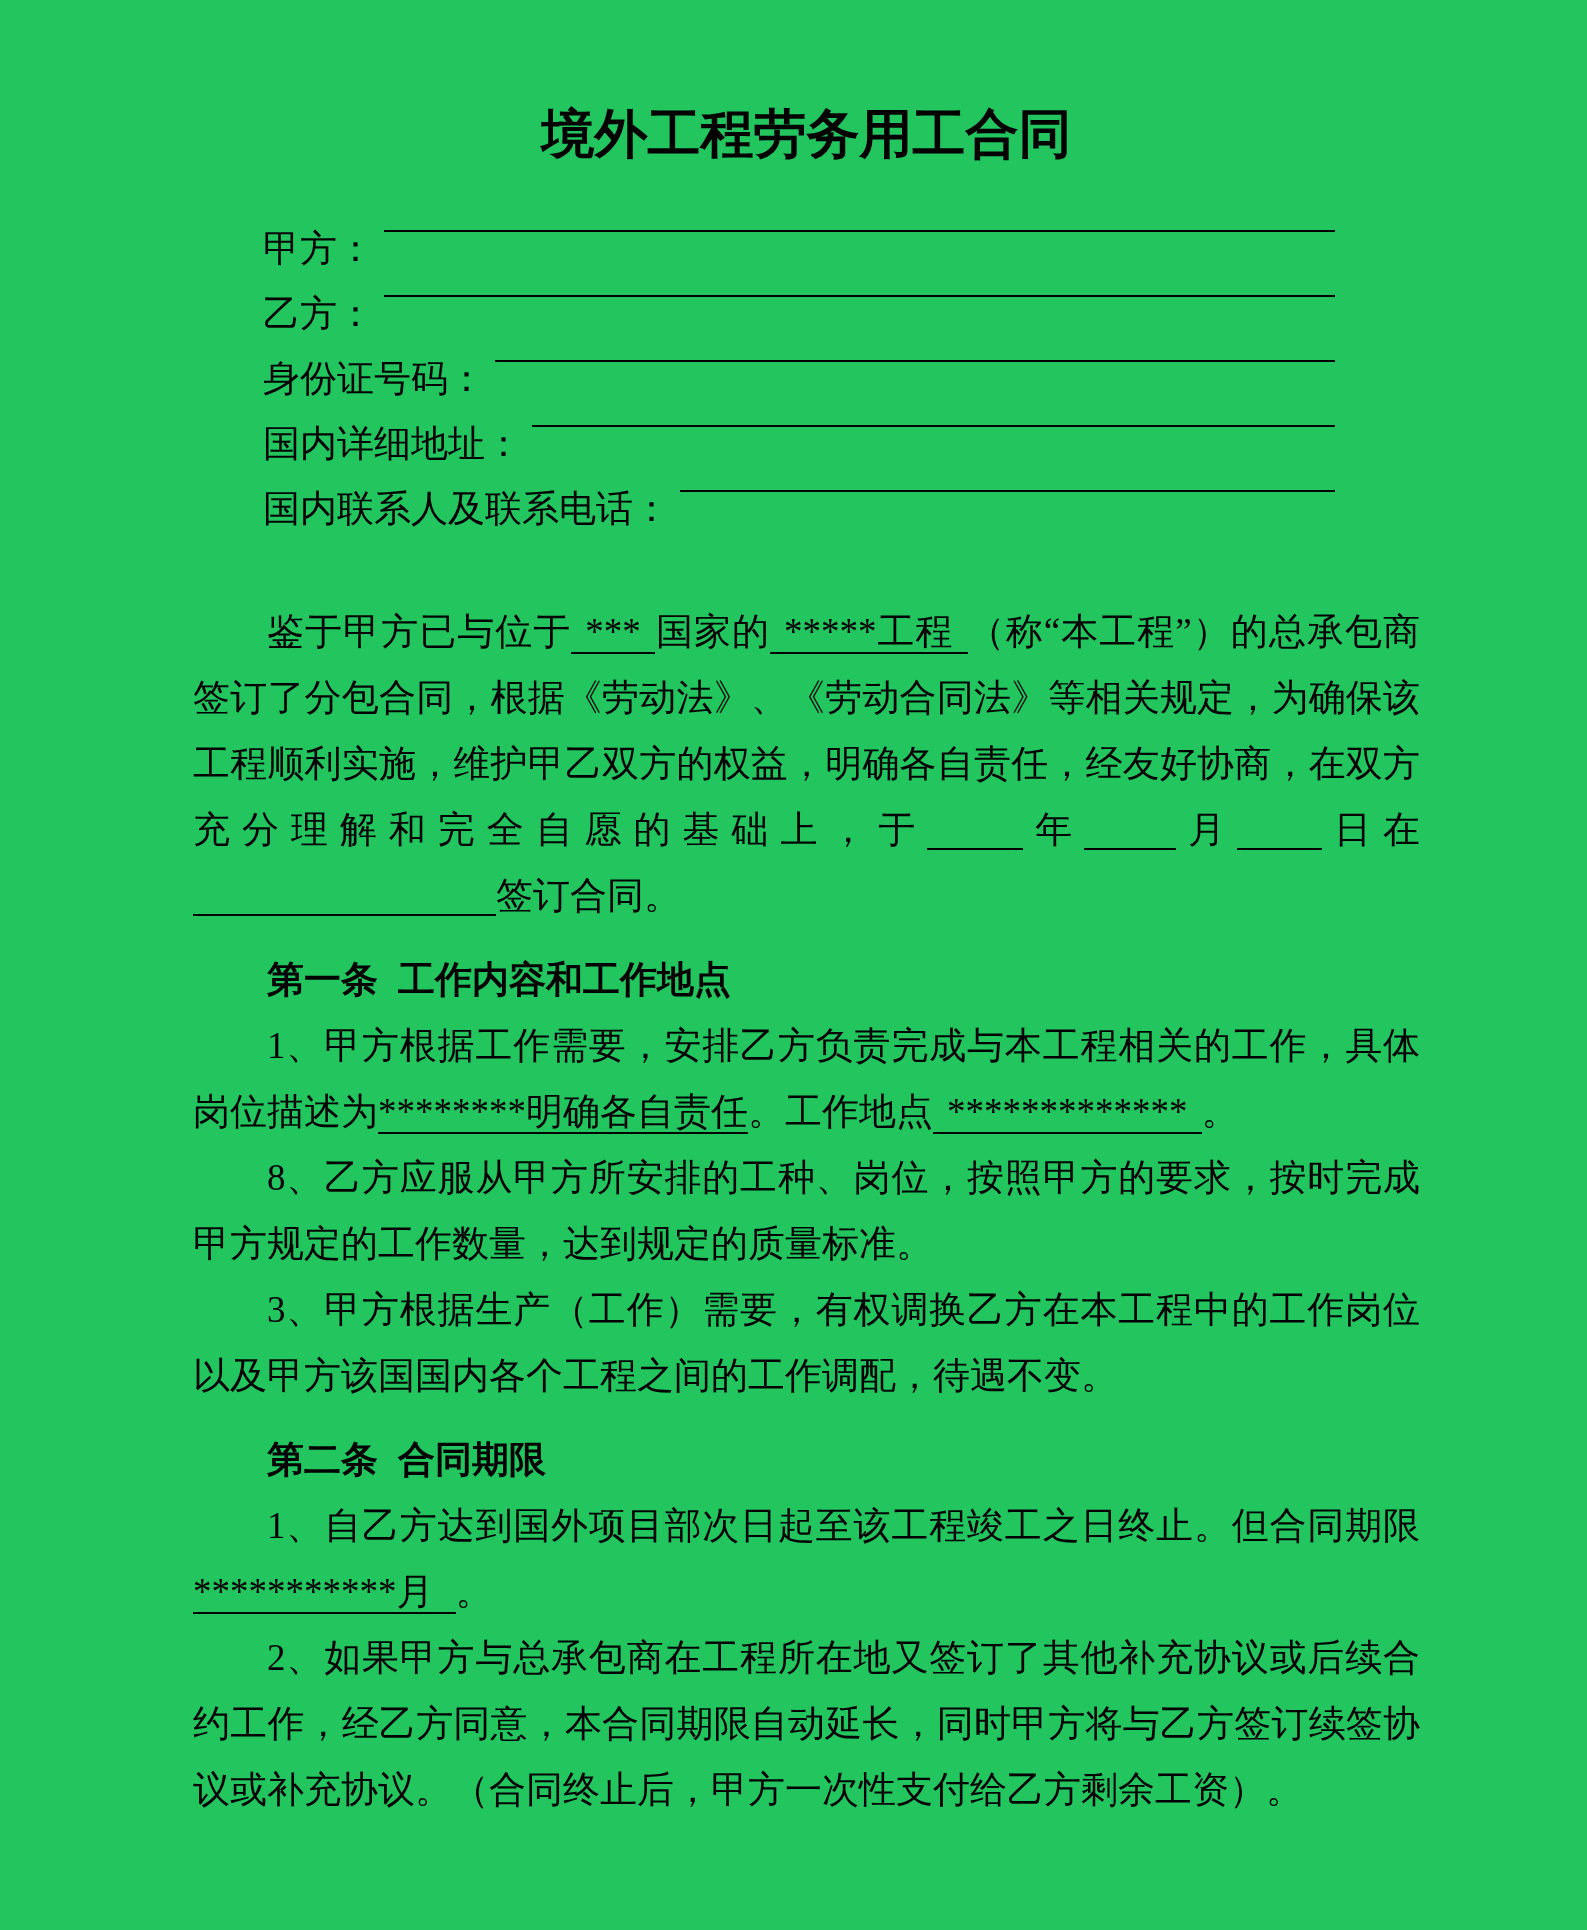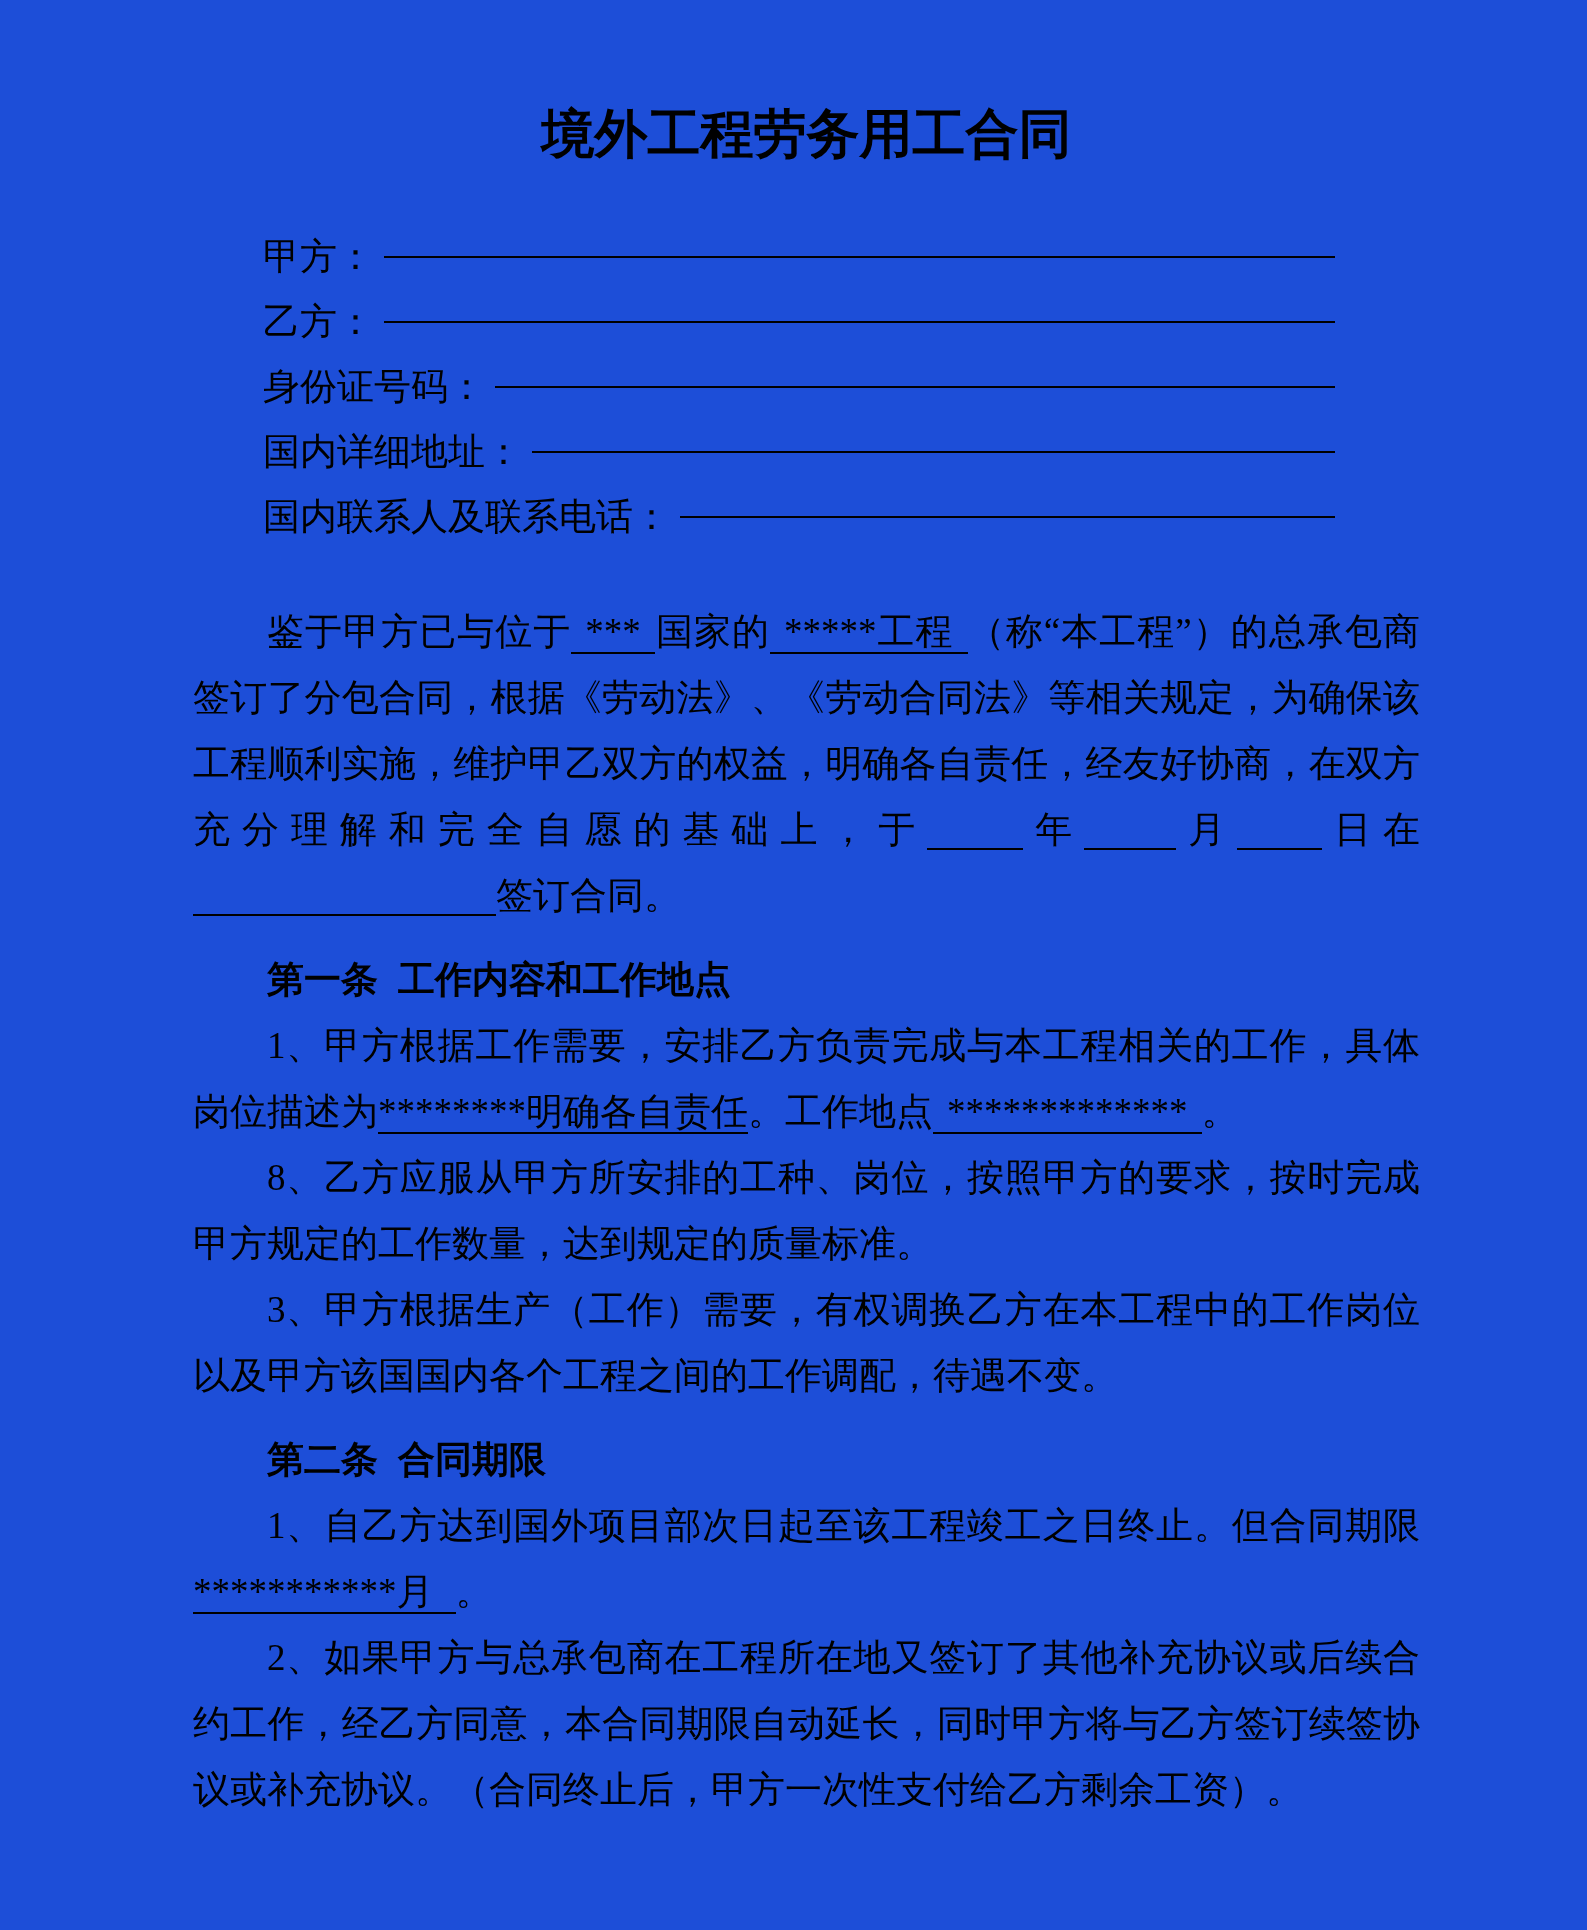--- a/index.html
+++ b/index.html
@@ -11,37 +11,37 @@
     overflow: hidden;
     font-family: "Liberation Serif", "DejaVu Serif", serif;
     font-size: 37px;
   }
   .page {
     box-sizing: border-box;
     width: 1587px;
     height: 1930px;
     padding: 92px 167px 0 193px;
     overflow: hidden;
-    background: #1d4ed8;
+    background: #22c55e;
   }
   .doc-title {
     margin: 0;
     font-size: 53px;
     font-weight: 700;
     line-height: 84px;
     text-align: center;
     white-space: nowrap;
   }
   .fields {
     margin-top: 54px;
     padding: 0 85px 0 70px;
   }
   .field-row {
     display: flex;
-    align-items: center;
+    align-items: flex-start;
     height: 65px;
   }
   .field-label {
     white-space: nowrap;
     line-height: 1;
     padding-bottom: 13px;
   }
   .field-line {
     flex: 1 1 auto;
     height: 0;

